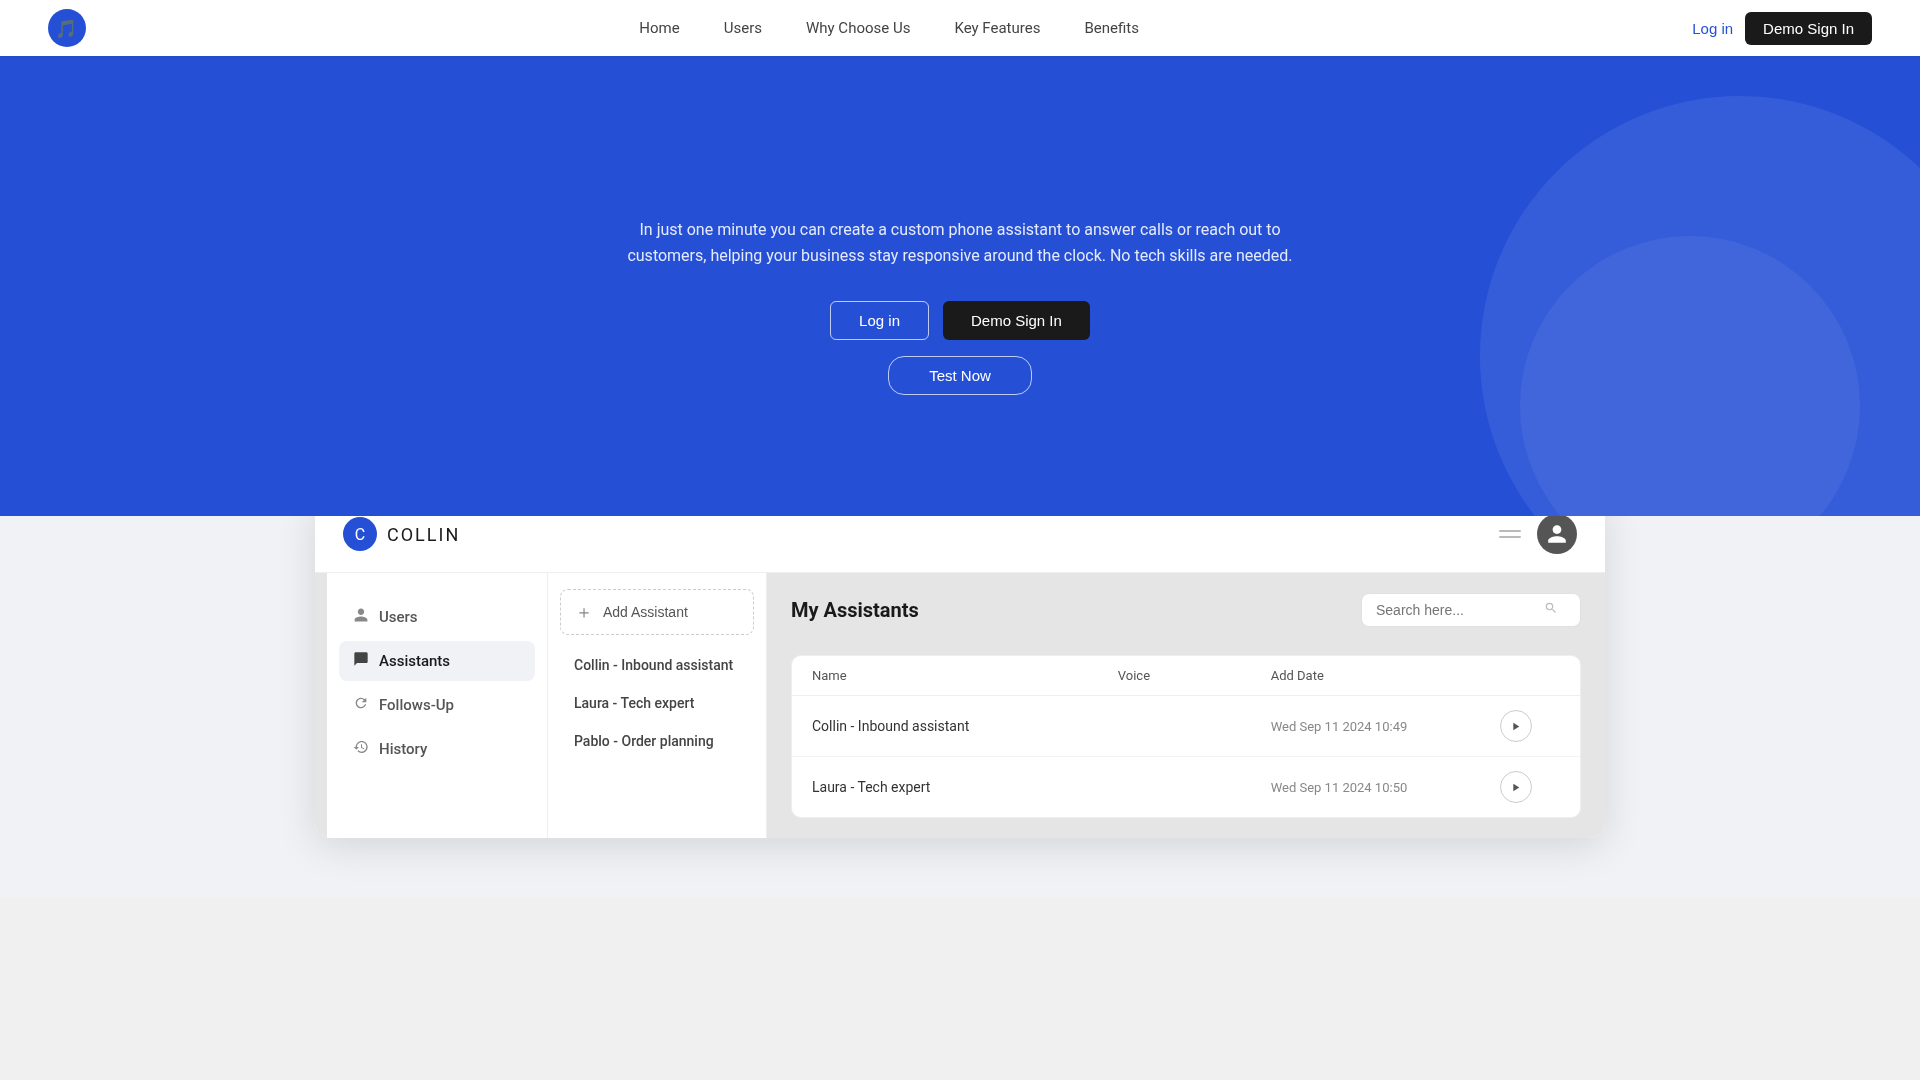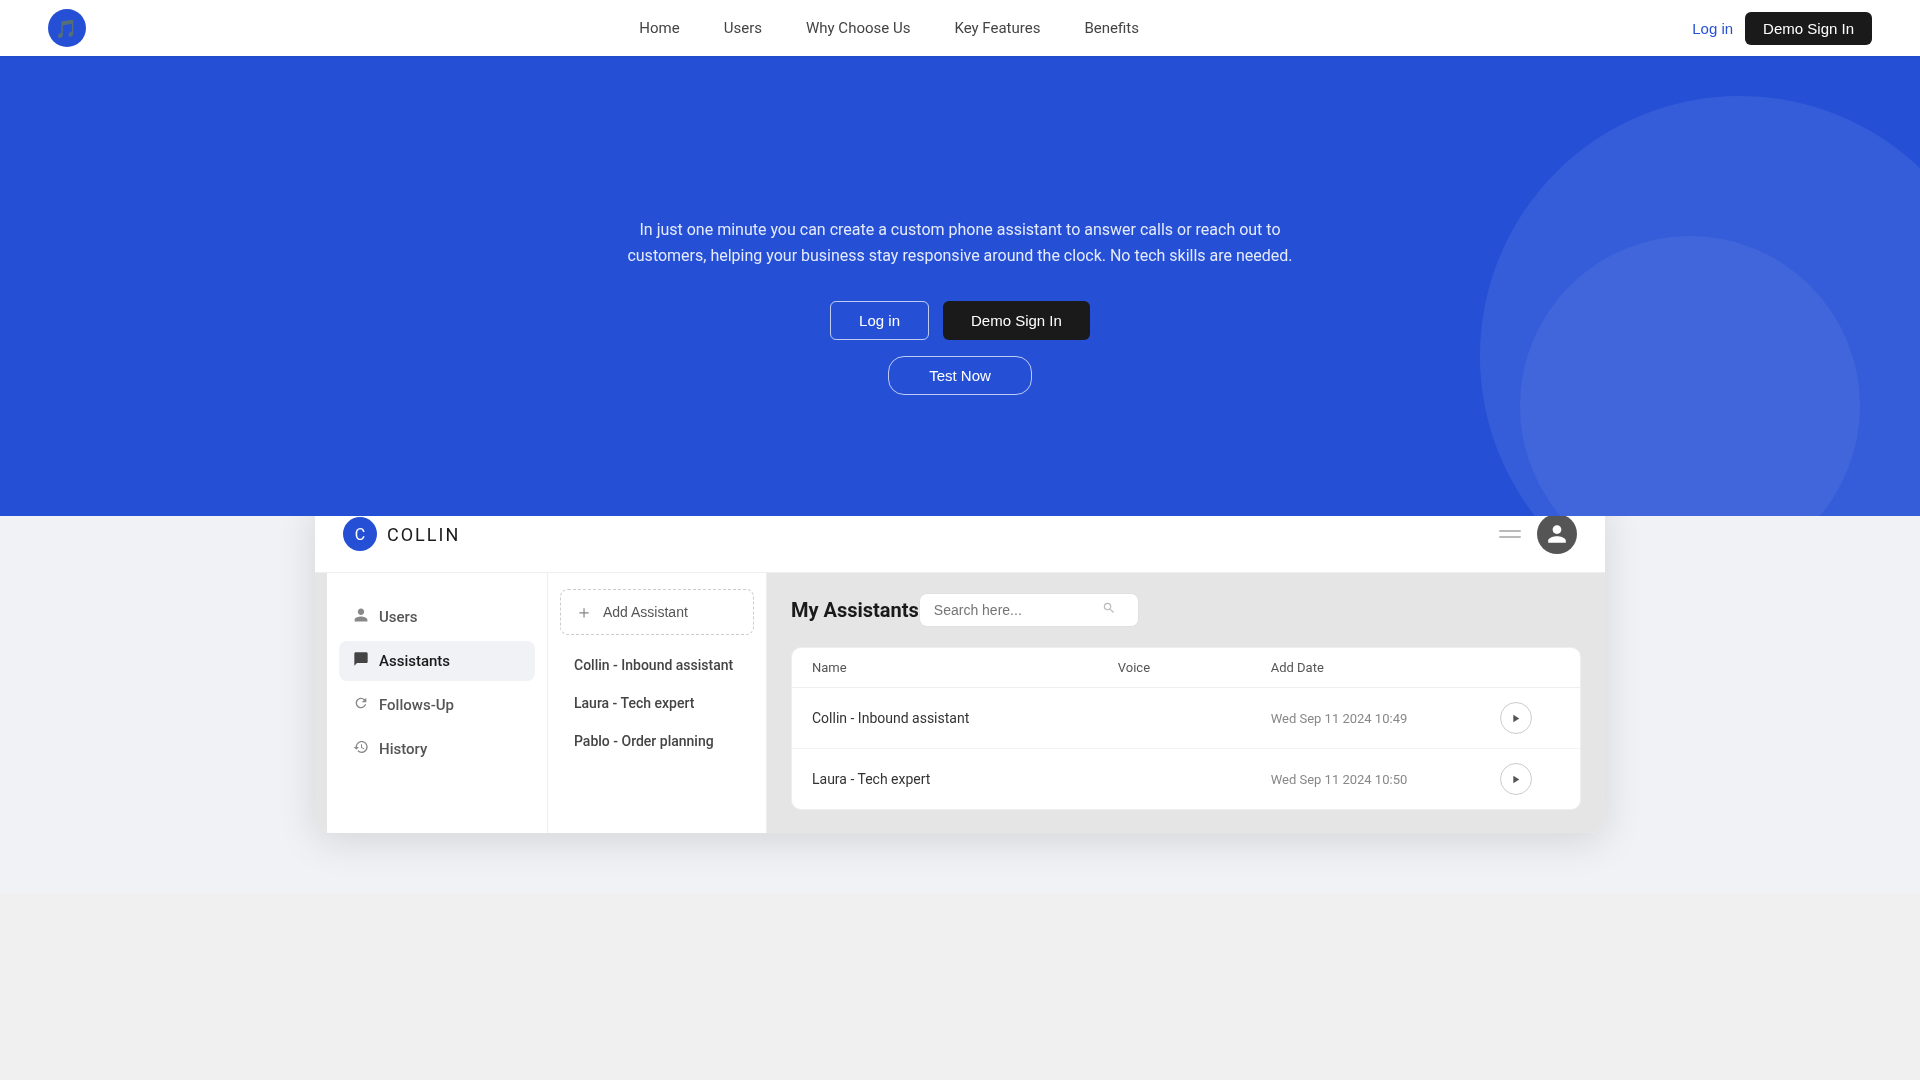--- a/index.html
+++ b/index.html
@@ -166,22 +166,22 @@
       padding: 10px 14px; border-radius: 8px;
       cursor: pointer; font-size: 14px; color: #444;
       font-weight: 500; margin-bottom: 2px;
     }
 
     
     .main-content {
       flex: 1; padding: 20px 24px;
     }
     .main-header {
-      display: flex; align-items: center; 
-      margin-bottom: 20px;
+      display: flex; align-items: center; justify-content: space-between;
+      margin-bottom: 28px;
     }
     .main-title { font-size: 20px; font-weight: 700; color: #1a1a1a; }
     .search-wrap {
       display: flex; align-items: center;
       border: 1.5px solid #e0e0e0; border-radius: 8px;
       background: white; padding: 7px 14px; gap: 8px; min-width: 220px;
     }
     .search-input {
       border: none; outline: none; font-size: 14px; color: #888;
       background: transparent; width: 160px;

